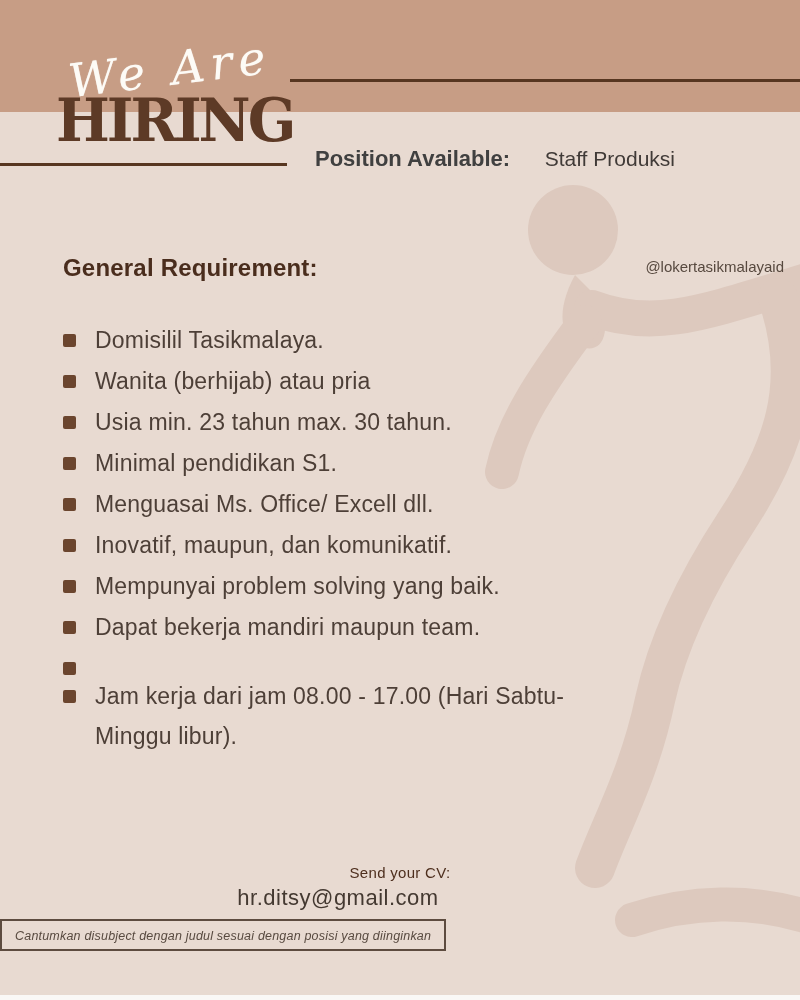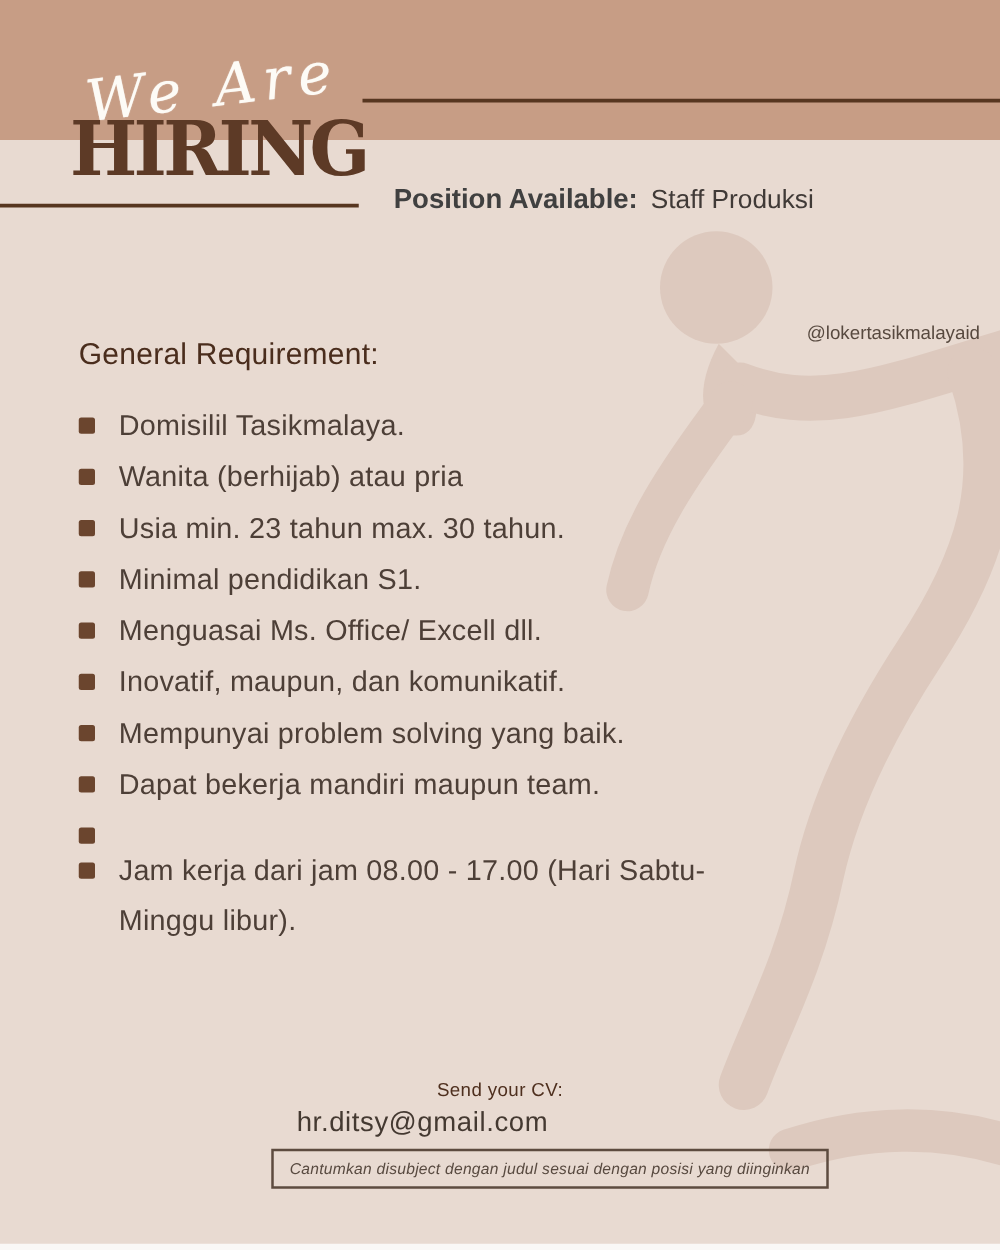--- a/index.html
+++ b/index.html
@@ -57,30 +57,30 @@
     width:287px;height:3px;background:#573620;
   }
   .position-row{
     position:absolute;left:315px;top:146px;
     white-space:nowrap;
   }
   .position-label{
     font-weight:bold;font-size:22px;color:#404040;
   }
   .position-value{
-    font-size:21px;color:#403a37;margin-left:6px;
+    font-size:21px;color:#403a37;margin-left:30px;
   }
   .handle{
     position:absolute;right:16px;top:258px;
     font-size:15px;color:#57493f;
   }
   
   .req-heading{
-    position:absolute;left:63px;top:270px;
-    font-weight:normal;font-size:24px;color:#4a2d1d;
+    position:absolute;left:63px;top:254px;
+    font-weight:bold;font-size:24px;color:#4a2d1d;
     letter-spacing:.2px;
   }
   .req-list{
     position:absolute;left:63px;top:320px;width:560px;
     list-style:none;margin:0;padding:0;
   }
   .req-item{
     display:flex;align-items:flex-start;
     margin:0 0 1px 0;
   }
@@ -104,21 +104,21 @@
     letter-spacing:.3px;
   }
   .cv-email{
     position:absolute;left:0;top:885px;width:676px;
     text-align:center;
     font-size:22px;color:#443931;
     letter-spacing:.5px;
   }
   .note-box-wrap{
     position:absolute;left:0;top:919px;width:663px;
-    text-align:right;
+    text-align:left;
   }
   .note-box{
     display:inline-block;
     border:2px solid #5d4b3f;
     padding:5px 13px;
     background:transparent;
   }
   .note-text{
     font-style:italic;
     font-size:12.5px;color:#584a40;

